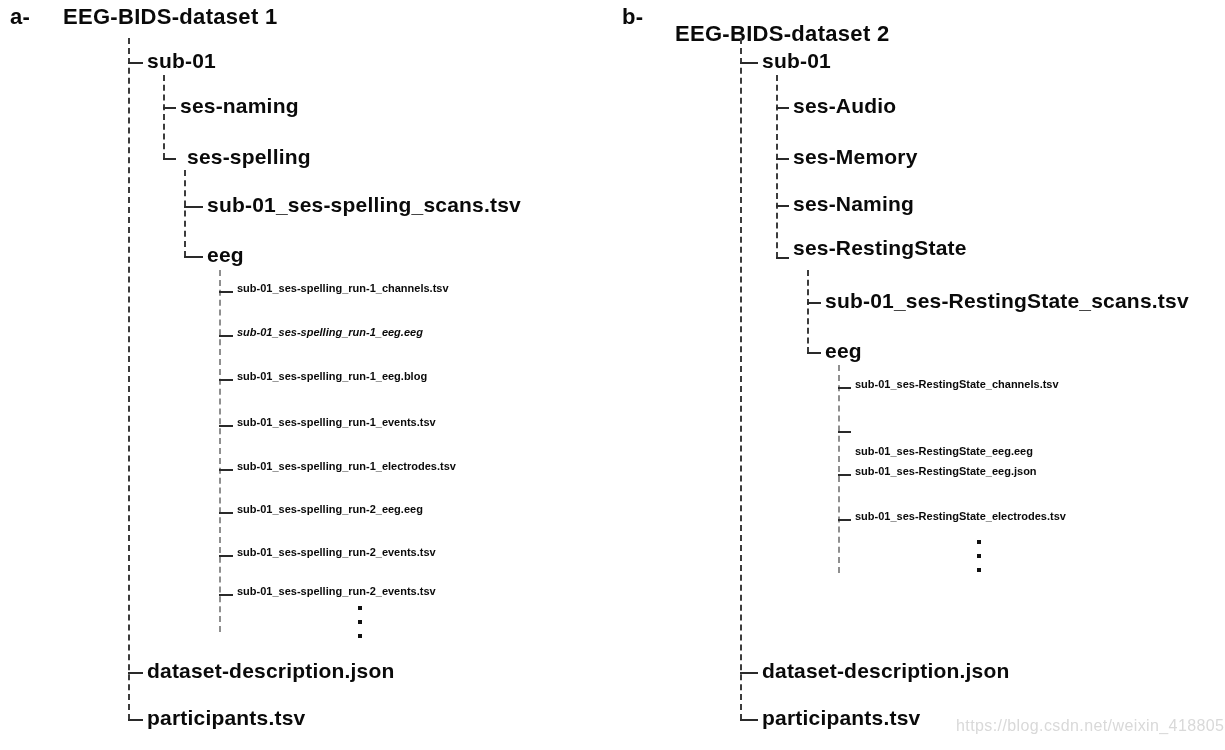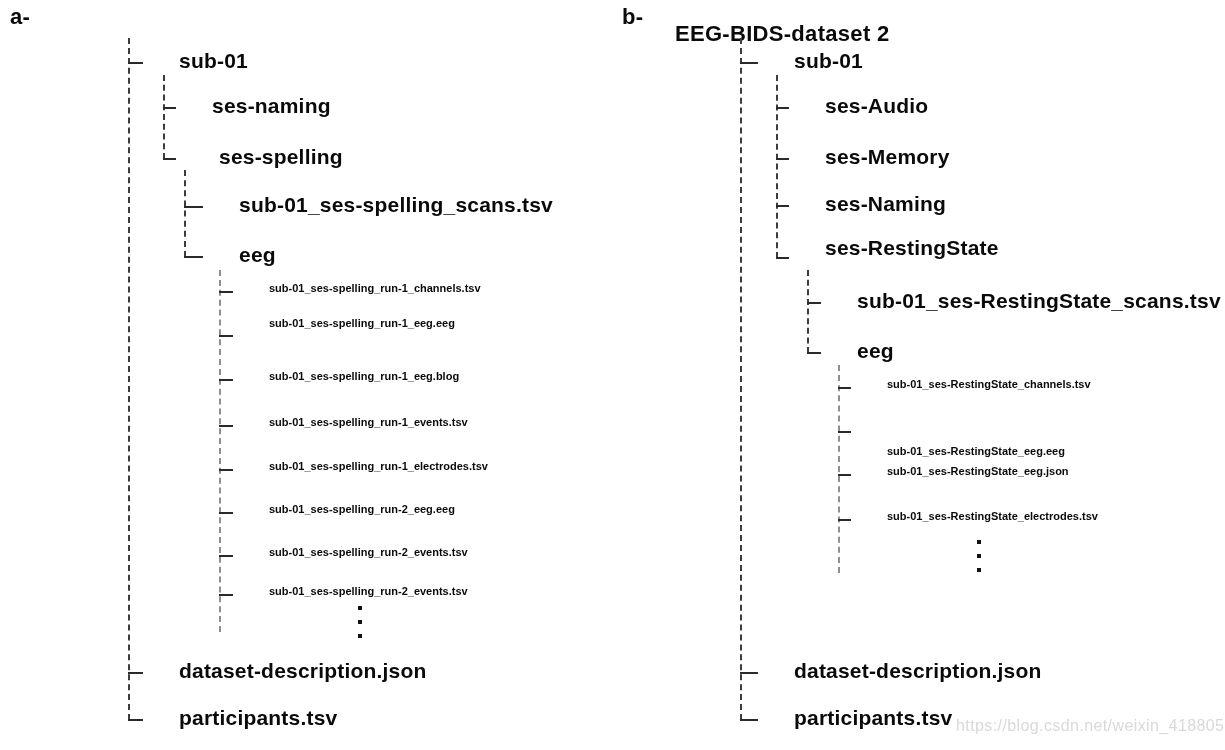--- a/index.html
+++ b/index.html
@@ -23,21 +23,20 @@
   .hdr-a-label { left: 10px; }
   .hdr-a-title { left: 63px; }
   .hdr-b-label { left: 622px; }
   .hdr-b-title { left: 675px; margin-top: 17px; }
 
   .row {
     position: absolute;
     white-space: nowrap;
     font-weight: bold;
     line-height: 1.05;
-    margin-left: 32px;
   }
   .row.folder, .row.file-lg { font-size: 21px; letter-spacing: 0.2px; }
   .row.file { font-size: 11px; letter-spacing: 0px; }
 
   .vline {
     position: absolute;
     width: 0;
     border-left: 2px dashed #3c3c3c;
   }
   .vline.gray { border-left-color: #8f8f8f; }
@@ -69,20 +68,21 @@
     color: #d9d9d9;
     letter-spacing: 0.4px;
     white-space: nowrap;
   }
 </style>
 </head>
 <body>
 
 <div class="canvas">
   <span class="hdr hdr-a-label">a-</span>
+  <span class="hdr hdr-a-title">EEG-BIDS-dataset 1</span>
   <span class="hdr hdr-b-label">b-</span>
   <span class="hdr hdr-b-title">EEG-BIDS-dataset 2</span>
 
   <div id="tree-0">
       <div class="vline" style="left: 128px; top: 38px; height: 682px;"></div>
       <div class="vline" style="left: 163px; top: 75px; height: 84px;"></div>
       <div class="vline" style="left: 184px; top: 170px; height: 87px;"></div>
       <div class="vline gray" style="left: 219px; top: 270px; height: 362px;"></div>
       <div class="tick" style="left: 128px; top: 62px; width: 15px;"></div>
       <div class="row folder" style="left: 147px; top: 50px;">sub-01</div>
@@ -90,21 +90,21 @@
       <div class="row folder" style="left: 180px; top: 95px;">ses-naming</div>
       <div class="tick" style="left: 163px; top: 158px; width: 13px;"></div>
       <div class="row folder" style="left: 187px; top: 146px;">ses-spelling</div>
       <div class="tick" style="left: 184px; top: 206px; width: 19px;"></div>
       <div class="row file-lg" style="left: 207px; top: 194px;">sub-01_ses-spelling_scans.tsv</div>
       <div class="tick" style="left: 184px; top: 256px; width: 19px;"></div>
       <div class="row folder" style="left: 207px; top: 244px;">eeg</div>
       <div class="tick" style="left: 219px; top: 291px; width: 14px;"></div>
       <div class="row file" style="left: 237px; top: 283px;">sub-01_ses-spelling_run-1_channels.tsv</div>
       <div class="tick" style="left: 219px; top: 335px; width: 14px;"></div>
-      <div class="row file" style="left: 237px; top: 318px;">sub-01_ses-spelling_run-1_eeg.eeg</div>
+      <div class="row file" style="left: 237px; top: 327px; font-style: italic;">sub-01_ses-spelling_run-1_eeg.eeg</div>
       <div class="tick" style="left: 219px; top: 379px; width: 14px;"></div>
       <div class="row file" style="left: 237px; top: 371px;">sub-01_ses-spelling_run-1_eeg.blog</div>
       <div class="tick" style="left: 219px; top: 425px; width: 14px;"></div>
       <div class="row file" style="left: 237px; top: 417px;">sub-01_ses-spelling_run-1_events.tsv</div>
       <div class="tick" style="left: 219px; top: 469px; width: 14px;"></div>
       <div class="row file" style="left: 237px; top: 461px;">sub-01_ses-spelling_run-1_electrodes.tsv</div>
       <div class="tick" style="left: 219px; top: 512px; width: 14px;"></div>
       <div class="row file" style="left: 237px; top: 504px;">sub-01_ses-spelling_run-2_eeg.eeg</div>
       <div class="tick" style="left: 219px; top: 555px; width: 14px;"></div>
       <div class="row file" style="left: 237px; top: 547px;">sub-01_ses-spelling_run-2_events.tsv</div>

